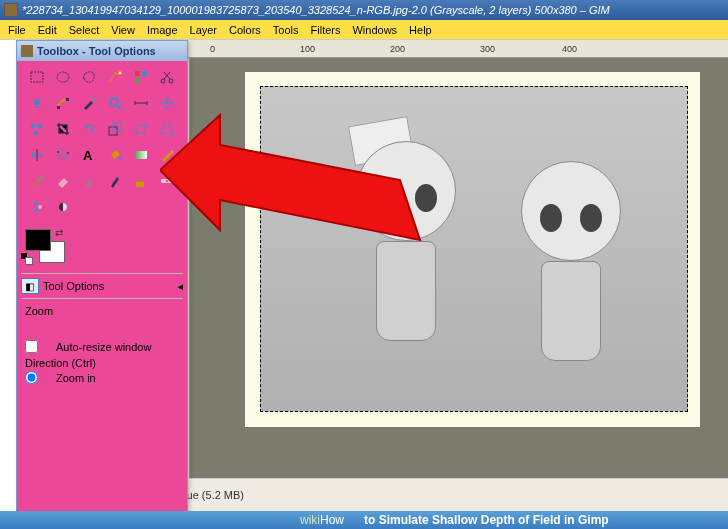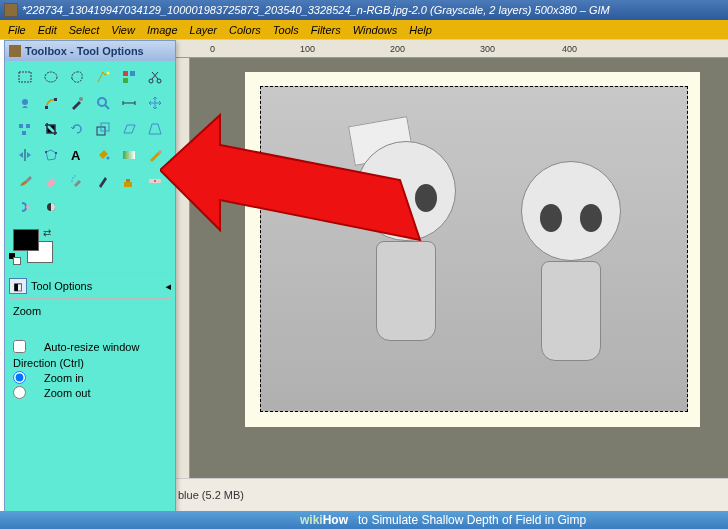--- a/index.html
+++ b/index.html
@@ -3,21 +3,21 @@
 <meta charset="utf-8">
 <style>
 * { margin: 0; padding: 0; box-sizing: border-box; font-family: "Segoe UI", Tahoma, sans-serif; }
 body { width: 728px; height: 529px; overflow: hidden; background: #fff; position: relative; }
 
 
 .main-titlebar { height: 20px; background: linear-gradient(#4a7ab8,#2c5a9c); color: #fff; font-size: 11px; display: flex; align-items: center; padding: 0 4px; font-style: italic; }
 .main-titlebar .gimp-icon { width: 14px; height: 14px; background:#8a6d3b; margin-right:4px; border:1px solid #654; }
 
 
-.menubar { height: 20px; background:#eab308; display:flex; align-items:center; font-size:11px; padding:0 2px; border-bottom:1px solid #ccc;font-style:italic; }
+.menubar { height: 20px; background:#fde047; display:flex; align-items:center; font-size:11px; padding:0 2px; border-bottom:1px solid #ccc; }
 .menubar span { padding:2px 6px; cursor:default; }
 
 
 .ruler-h { position:absolute; top:40px; left:172px; right:0; height:18px; background:#e8e4d8; border-bottom:1px solid #999; font-size:9px; color:#333; }
 .ruler-h .tick { position:absolute; top:4px; font-size:9px; }
 .ruler-v { position:absolute; top:58px; left:172px; width:18px; bottom:18px; background:#e8e4d8; border-right:1px solid #999; }
 
 
 .canvas-area { position:absolute; top:58px; left:190px; right:0; bottom:18px; background:#7b7b6e; }
 .canvas-bg { position:absolute; top:14px; left:55px; width:455px; height:355px; background:#fcfce8; }
@@ -27,21 +27,21 @@
 .figure { position:absolute; bottom:10px; }
 .fig1 { left:70px; width:150px; height:260px; }
 .fig2 { left:240px; width:140px; height:240px; }
 .fig .head { width:100px; height:100px; background:#e8e8e8; border-radius:50%; margin:0 auto; border:1px solid #888; position:relative; }
 .fig .eye { position:absolute; width:22px; height:28px; background:#444; border-radius:50%; top:42px; }
 .fig .eye.l { left:18px; } .fig .eye.r { right:18px; }
 .fig .body { width:60px; height:100px; background:#d0d0d0; margin:0 auto; border:1px solid #888; border-radius:8px 8px 14px 14px; }
 .fig .bow { position:absolute; top:-20px; left:20px; width:60px; height:40px; background:#eee; transform:rotate(-10deg); border:1px solid #999; }
 
 
-.toolbox { position:absolute; top:40px; left:4px; width:172px; height:480px; background:#5eead4; border:1px solid #7a9ac9; box-shadow:2px 2px 4px rgba(0,0,0,0.2); }
+.toolbox { position:absolute; top:40px; left:16px; width:172px; height:480px; background:#ec4899; border:1px solid #7a9ac9; box-shadow:2px 2px 4px rgba(0,0,0,0.2); }
 .toolbox-title { height:20px; background:linear-gradient(#c6d8f0,#9cb8e0); font-size:11px; display:flex; align-items:center; padding:0 4px; color:#1a3a6e; font-weight:bold; }
 .toolbox-title .ticon { width:12px; height:12px; background:#8a6d3b; margin-right:4px; }
 
 .tool-grid { padding:4px; display:grid; grid-template-columns:repeat(6,24px); grid-auto-rows:24px; gap:2px; justify-content:center; }
 .tool { width:24px; height:24px; border:1px solid transparent; display:flex; align-items:center; justify-content:center; font-size:14px; cursor:pointer; color:#335; }
 .tool svg { width:16px; height:16px; }
 
 .color-swatch-area { padding:8px 6px; height:48px; position:relative; }
 .fg-swatch { position:absolute; left:8px; top:6px; width:26px; height:22px; background:#000; border:1px solid #666; }
 .bg-swatch { position:absolute; left:22px; top:18px; width:26px; height:22px; background:#fff; border:1px solid #666; }
@@ -56,23 +56,23 @@
 .tool-options-header .chip { width:18px; height:16px; background:#fff; border:1px solid #aaa; margin-right:4px; display:flex; align-items:center; justify-content:center; font-size:10px; }
 .tool-options-header .chip.sel { border:1px solid #4a7ab8; background:#e4ecf8; }
 
 .opt-body { padding:4px 8px; font-size:11px; }
 .opt-body .title { font-weight:normal; margin-bottom:23px; }
 .opt-body label { display:flex; align-items:center; gap:16px; margin:2px 0; }
 .opt-body input[type=checkbox],.opt-body input[type=radio]{ margin:0 2px 0 0; }
 .section-label { margin:4px 0 2px; }
 
 .footer { position:absolute; left:0; right:0; bottom:0; height:18px; background:linear-gradient(#5aa0d8,#3a7cc0); color:#fff; font-size:12px; display:flex; align-items:center; }
-.footer .wikihow { margin-left:300px; font-weight:bold; }
+.footer .wikihow { margin-left:300px; font-weight:normal; }
 .footer .wikihow .wiki { color:#cfe8c0; }
-.footer .article { margin-left:10px; }
+.footer .article { margin-left:20px;font-weight:bold; }
 
 .statusbar { position:absolute; left:172px; right:0; bottom:18px; height:33px; background:#efebe2; border-top:1px solid #ccc; font-size:11px; color:#333; display:flex; align-items:center; padding:0 6px; }
 
 
 .red-arrow { position:absolute; top:100px; left:160px; width:280px; height:180px; pointer-events:none; }
 .red-arrow svg { width:100%; height:100%; }
 
 </style>
 </head>
 <body>
@@ -359,24 +359,20 @@
     <div class="title">Zoom</div>
     <label>
       <input type="checkbox" style="">
       <span>Auto-resize window</span>
     </label>
     <div class="section-label">Direction  (Ctrl)</div>
     <label>
       <input type="radio" name="zoomdir" checked="" style="">
       <span>Zoom in</span>
     </label>
-    <label>
-      <input type="radio" name="zoomdir" style="">
-      <span>Zoom out</span>
-    </label>
   </div>
 </div>
 
 <div class="red-arrow">
   <svg viewBox="0 0 280 180">
     <polygon points="0,70 60,15 60,45 240,80 260,140 60,100 60,130" fill="#e11" stroke="#a00" stroke-width="2"></polygon>
   </svg>
 </div>
 
 <div class="footer">

